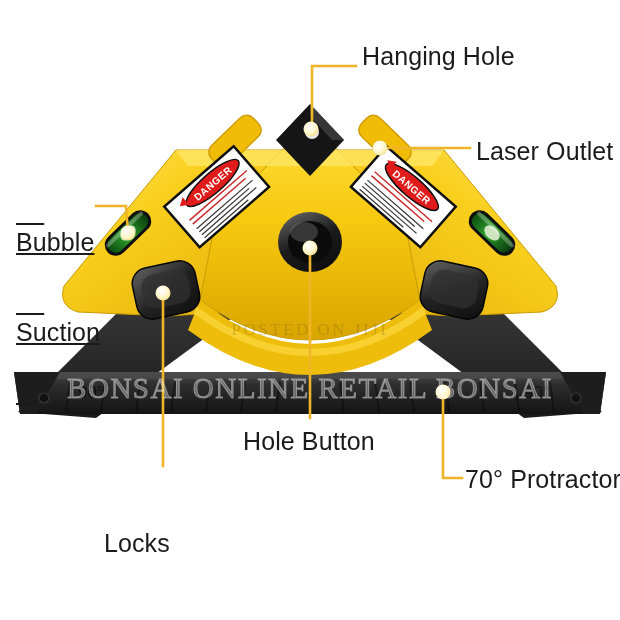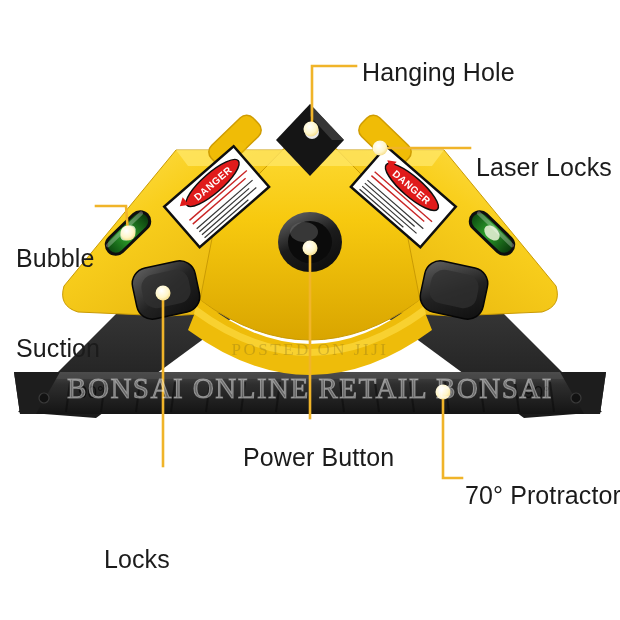--- a/index.html
+++ b/index.html
@@ -14,39 +14,38 @@
   #svgroot{position:absolute;left:0;top:0;width:620px;height:620px;display:block;}
   .callout-label{
     position:absolute;
     color:#1b1b1b;
     font-size:25px;
     line-height:30px;
     font-weight:400;
     letter-spacing:.1px;
     white-space:pre;
     font-family:"Liberation Sans", sans-serif;
-    margin-top:16px;
   }
   .callout-label.center{text-align:center;}
   #lbl-hanging{left:362px;top:41px;}
   #lbl-laser{left:476px;top:136px;}
-  #lbl-bubble{left:16px;top:167px;}
+  #lbl-bubble{left:16px;top:167px;text-decoration:underline;}
   #lbl-power{left:243px;top:426px;}
   #lbl-suction{left:104px;top:468px;text-align:center;}
   #lbl-protractor{left:465px;top:464px;}
   .wm{
     position:absolute;
     font-family:"Liberation Serif", serif;
     color:rgba(255,255,255,0.34);
     white-space:pre;
     pointer-events:none;
     letter-spacing:2px;
   }
   #wm1{
-    left:0;top:340px;width:620px;text-align:center;
+    left:0;top:320px;width:620px;text-align:center;
     font-size:17px;color:rgba(120,100,30,0.30);
     letter-spacing:2.5px;
   }
   #wm2{
     left:0;top:372px;width:620px;text-align:center;
     font-size:29px;
     color:rgba(255,255,255,0.30);
     -webkit-text-stroke:1px rgba(255,255,255,0.38);
     letter-spacing:1.5px;
   }
@@ -257,28 +256,28 @@
       <circle cx="163" cy="293" r="7.5" fill="url(#gDot)"></circle>
       <circle cx="443" cy="392" r="7.5" fill="url(#gDot)"></circle>
     </g>
   </svg>
 
   <div class="wm" id="wm1">POSTED ON JIJI</div>
   <div class="wm" id="wm2">BONSAI ONLINE RETAIL BONSAI</div>
 
   <div class="callout-label" id="lbl-hanging">Hanging Hole</div>
 
-  <div class="callout-label" id="lbl-laser">Laser Locks</div>
+  <div class="callout-label" id="lbl-laser">Laser Outlet</div>
 
   <div class="callout-label" id="lbl-bubble">
     <div>Bubble</div>
     <div>Suction</div>
   </div>
 
-  <div class="callout-label" id="lbl-power">Power Button</div>
+  <div class="callout-label" id="lbl-power">Hole Button</div>
 
   <div class="callout-label center" id="lbl-suction">
     <div>Locks</div>
   </div>
 
   <div class="callout-label" id="lbl-protractor">70° Protractor</div>
 
 </div>
 
 </body></html>

